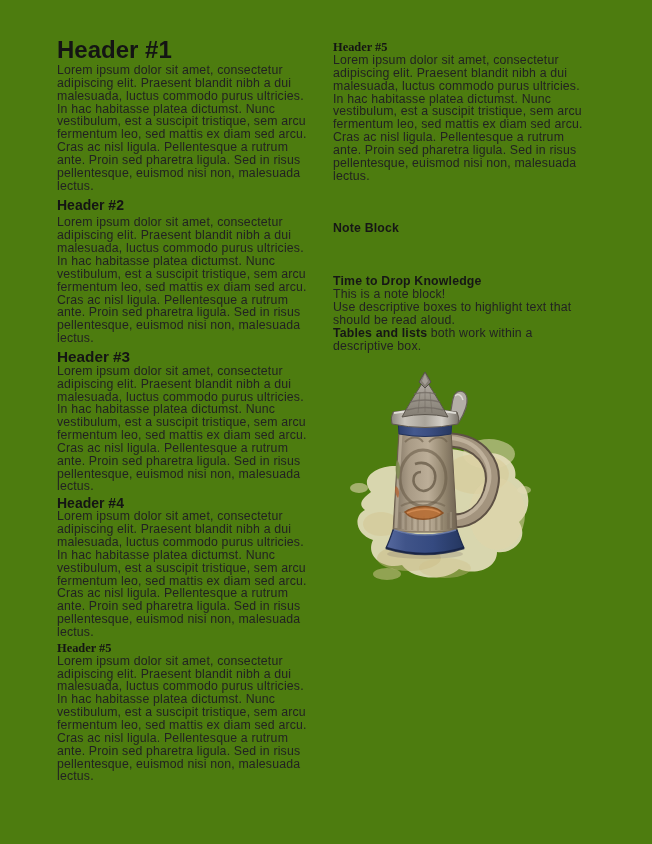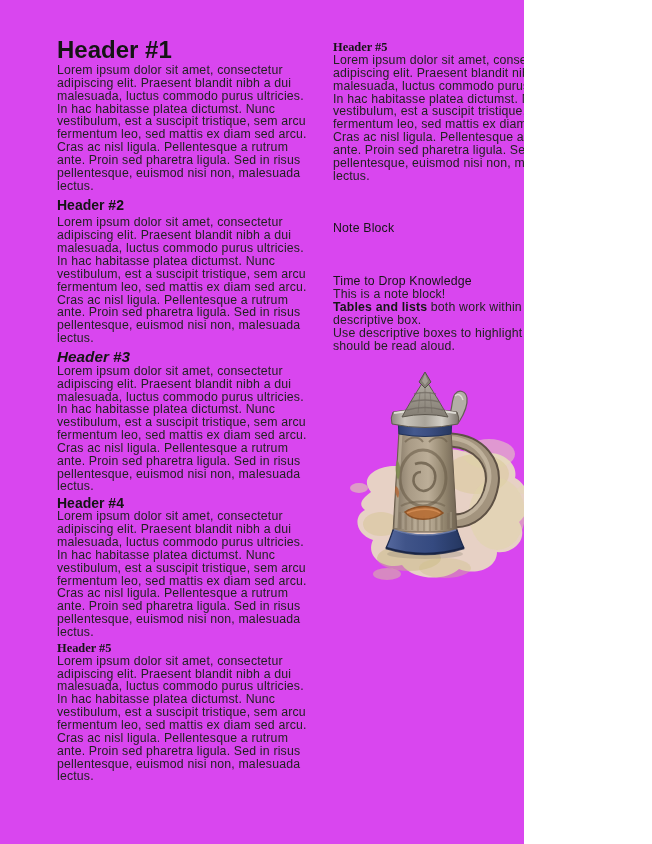--- a/index.html
+++ b/index.html
@@ -2,24 +2,24 @@
 <html><head>
 <meta charset="utf-8">
 <style>
   html, body {
     margin: 0;
     padding: 0;
     background: #ffffff;
   }
   .page {
     position: relative;
-    width: 524px;
+    width: 652px;
     height: 844px;
     box-sizing: border-box;
-    background: #d946ef;
+    background: #4d7c0f;
     padding: 36px 28px 24px 57px;
     overflow: hidden;
     font-family: "Liberation Sans", sans-serif;
     color: #222222;
   }
   .columns {
     display: flex;
     gap: 25px;
   }
   .col-left  { width: 251px; flex: 0 0 251px; }
@@ -27,41 +27,41 @@
 
   h1, h2, h3, h4, h5 {
     margin: 0;
     padding: 0;
     color: #141414;
     font-weight: 700;
     letter-spacing: 0;
   }
   h1 { font-size: 24px;   line-height: 28px; }
   h2 { font-size: 14px;   line-height: 21px; margin-top: 1px; }
-  h3 { font-size: 15.3px; line-height: 17px; margin-top: 1px; font-style: italic; }
+  h3 { font-size: 15.3px; line-height: 17px; margin-top: 1px; }
   h4 { font-size: 14px; line-height: 14px; margin-top: 1px; }
   h5 { font-size: 12.4px; line-height: 13px; margin-top: 1px; font-family: Liberation Serif, serif; }
 
   p.body {
     font-size: 12.3px;
     line-height: 12.85px;
     letter-spacing: 0.18px;
     margin: 0 0 3px 0;
     color: #222222;
   }
   .col-right h5.first { margin-top: 5px; }
 
   p.note-line {
     font-size: 12.3px;
     line-height: 12.85px;
     letter-spacing: 0.18px;
     margin: 0;
     color: #222222;
   }
-  p.note-title { font-weight: 400; color: #161616; margin-top: 40px; }
+  p.note-title { font-weight: 700; color: #161616; margin-top: 40px; }
   .bold-lead   { font-weight: 700; color: #161616; }
 
   figure.stein-figure {
     margin: 20px 0 0 14px;
     padding: 0;
     width: 194px;
     height: 215px;
   }
 </style>
 </head>
@@ -88,22 +88,22 @@
     </div>
 
     <div class="col-right">
       <h5 class="first">Header #5</h5>
       <p class="body">Lorem ipsum dolor sit amet, consectetur adipiscing elit. Praesent blandit nibh a dui malesuada, luctus commodo purus ultricies. In hac habitasse platea dictumst. Nunc vestibulum, est a suscipit tristique, sem arcu fermentum leo, sed mattis ex diam sed arcu. Cras ac nisl ligula. Pellentesque a rutrum ante. Proin sed pharetra ligula. Sed in risus pellentesque, euismod nisi non, malesuada lectus.</p>
 
       <p class="note-line note-title">Note Block</p>
       <p class="note-line note-title">Time to Drop Knowledge</p>
 
       <p class="note-line">This is a note block!</p>
+      <p class="note-line">Use descriptive boxes to highlight text that should be read aloud.</p>
       <p class="note-line"><span class="bold-lead">Tables and lists</span><span> both work within a descriptive box.</span></p>
-      <p class="note-line">Use descriptive boxes to highlight text that should be read aloud.</p>
 
       <figure class="stein-figure">
         <svg viewBox="0 0 194 215" width="194" height="215" aria-hidden="true">
           <defs>
             <linearGradient id="bodyGrad" x1="0" y1="0" x2="1" y2="0">
               <stop offset="0" stop-color="#7e7261"></stop>
               <stop offset="0.25" stop-color="#a99b86"></stop>
               <stop offset="0.55" stop-color="#bcae98"></stop>
               <stop offset="0.8" stop-color="#93866f"></stop>
               <stop offset="1" stop-color="#6f6352"></stop>

